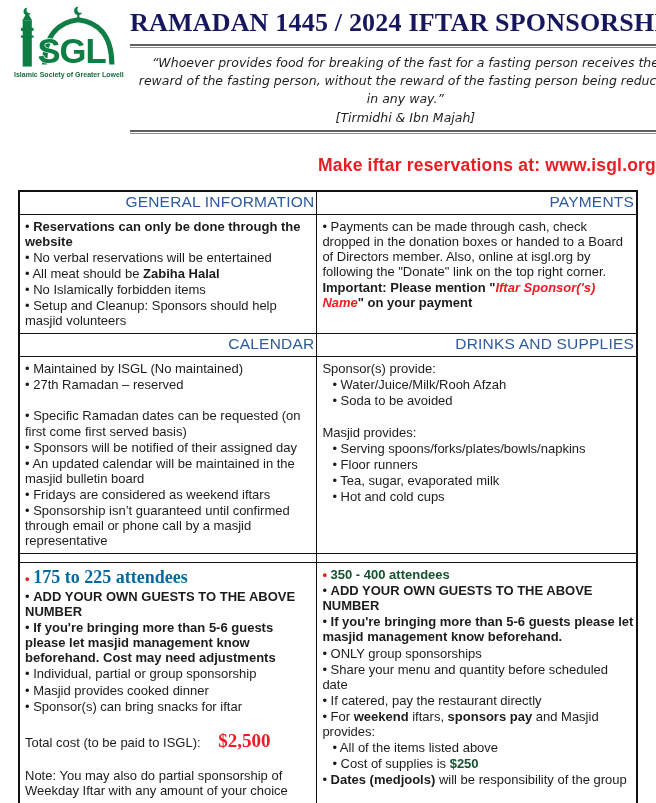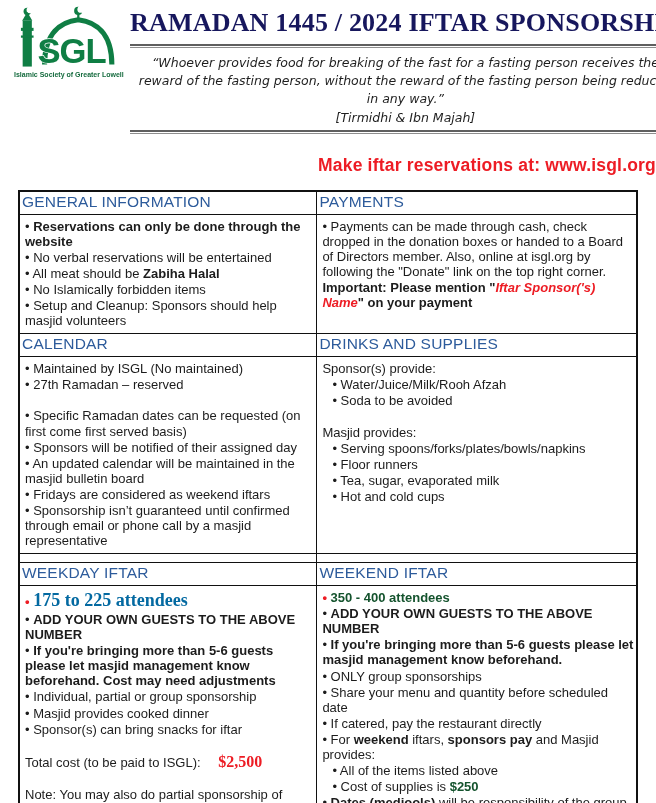--- a/index.html
+++ b/index.html
@@ -23,39 +23,39 @@
            font-size:12.5px; color:#1f1f1f; padding-bottom:5px; }
   
   .banner { margin-top:21px; text-align:right; font-weight:bold; font-size:17.5px;
             color:#ed1c24; letter-spacing:0.2px; }
   
   table.grid { border-collapse:collapse; width:620px; margin:14px 0 0 18px;
                border:2px solid #111; table-layout:fixed; }
   table.grid td { border:1px solid #111; vertical-align:top; }
   col.c-left  { width:48.2%; }
   col.c-right { width:51.8%; }
-  td.hd { text-align:left; color:#2d5b9b; font-size:15.5px; height:23px;
+  td.hd { text-align:right; color:#2d5b9b; font-size:15.5px; height:23px;
           vertical-align:middle; padding:1px 2px; letter-spacing:0.2px; }
   td.ct { font-size:13px; line-height:1.16; padding:3px 0 4px 5px; }
   tr.c1 td.ct { height:88px; }
   tr.c2 td.ct { height:160px; }
   tr.c3 td.ct { height:252px; }
   tr.sp td { height:9px; border-top:1px solid #111; border-bottom:1px solid #111; }
   
   .blk { margin:1px 0; }
   .bullet::before  { content:"\2022  "; }
   .bullet2 { padding-left:10px; }
   .bullet2::before { content:"\2022  "; }
   .redbu::before { color:#ed1c24; font-weight:bold; }
   .gap { height:14px; }
   .run.b  { font-weight:bold; }
   .run.rb { font-weight:bold; color:#14532d; }
   .run.ri { font-weight:bold; font-style:italic; color:#ed1c24; }
   .run.rs { font-weight:bold; color:#0369a1; font-family:"Liberation Serif", serif; font-size:18px; }
-  .run.rp { font-weight:bold; color:#ed1c24; font-family:"Liberation Serif", serif; font-size:16px; margin-left:14px; }
+  .run.rp { font-weight:bold; color:#ed1c24; font-family:"Liberation Serif", serif; font-size:19px; margin-left:14px; }
 </style>
 </head>
 <body>
 
 <div class="page">
 
   <header class="hdr">
     <div class="logo-wrap">
       <svg width="106" height="64" viewBox="0 0 104 62">
         <g fill="#0f7e44">
@@ -136,24 +136,20 @@
             <div class="blk bullet2"><span class="run n">Serving spoons/forks/plates/bowls/napkins</span></div>
             <div class="blk bullet2"><span class="run n">Floor runners</span></div>
             <div class="blk bullet2"><span class="run n">Tea, sugar, evaporated milk</span></div>
             <div class="blk bullet2"><span class="run n">Hot and cold cups</span></div>
           </td>
       </tr>
       <tr class="sp">
         <td></td>
         <td></td>
       </tr>
-      <tr>
-        <td class="hd">WEEKDAY IFTAR</td>
-        <td class="hd">WEEKEND IFTAR</td>
-      </tr>
       <tr class="c3">
         <td class="ct">
             <div class="blk bullet redbu"><span class="run rs">175 to 225 attendees</span></div>
             <div class="blk bullet"><span class="run b">ADD YOUR OWN GUESTS TO THE ABOVE NUMBER</span></div>
             <div class="blk bullet"><span class="run b">If you're bringing more than 5-6 guests please let masjid management know beforehand. Cost may need adjustments</span></div>
             <div class="blk bullet"><span class="run n">Individual, partial or group sponsorship</span></div>
             <div class="blk bullet"><span class="run n">Masjid provides cooked dinner</span></div>
             <div class="blk bullet"><span class="run n">Sponsor(s) can bring snacks for iftar</span></div>
             <div class="blk gap"></div>
             <div class="blk text"><span class="run n">Total cost (to be paid to ISGL): </span><span class="run rp">$2,500</span></div>

